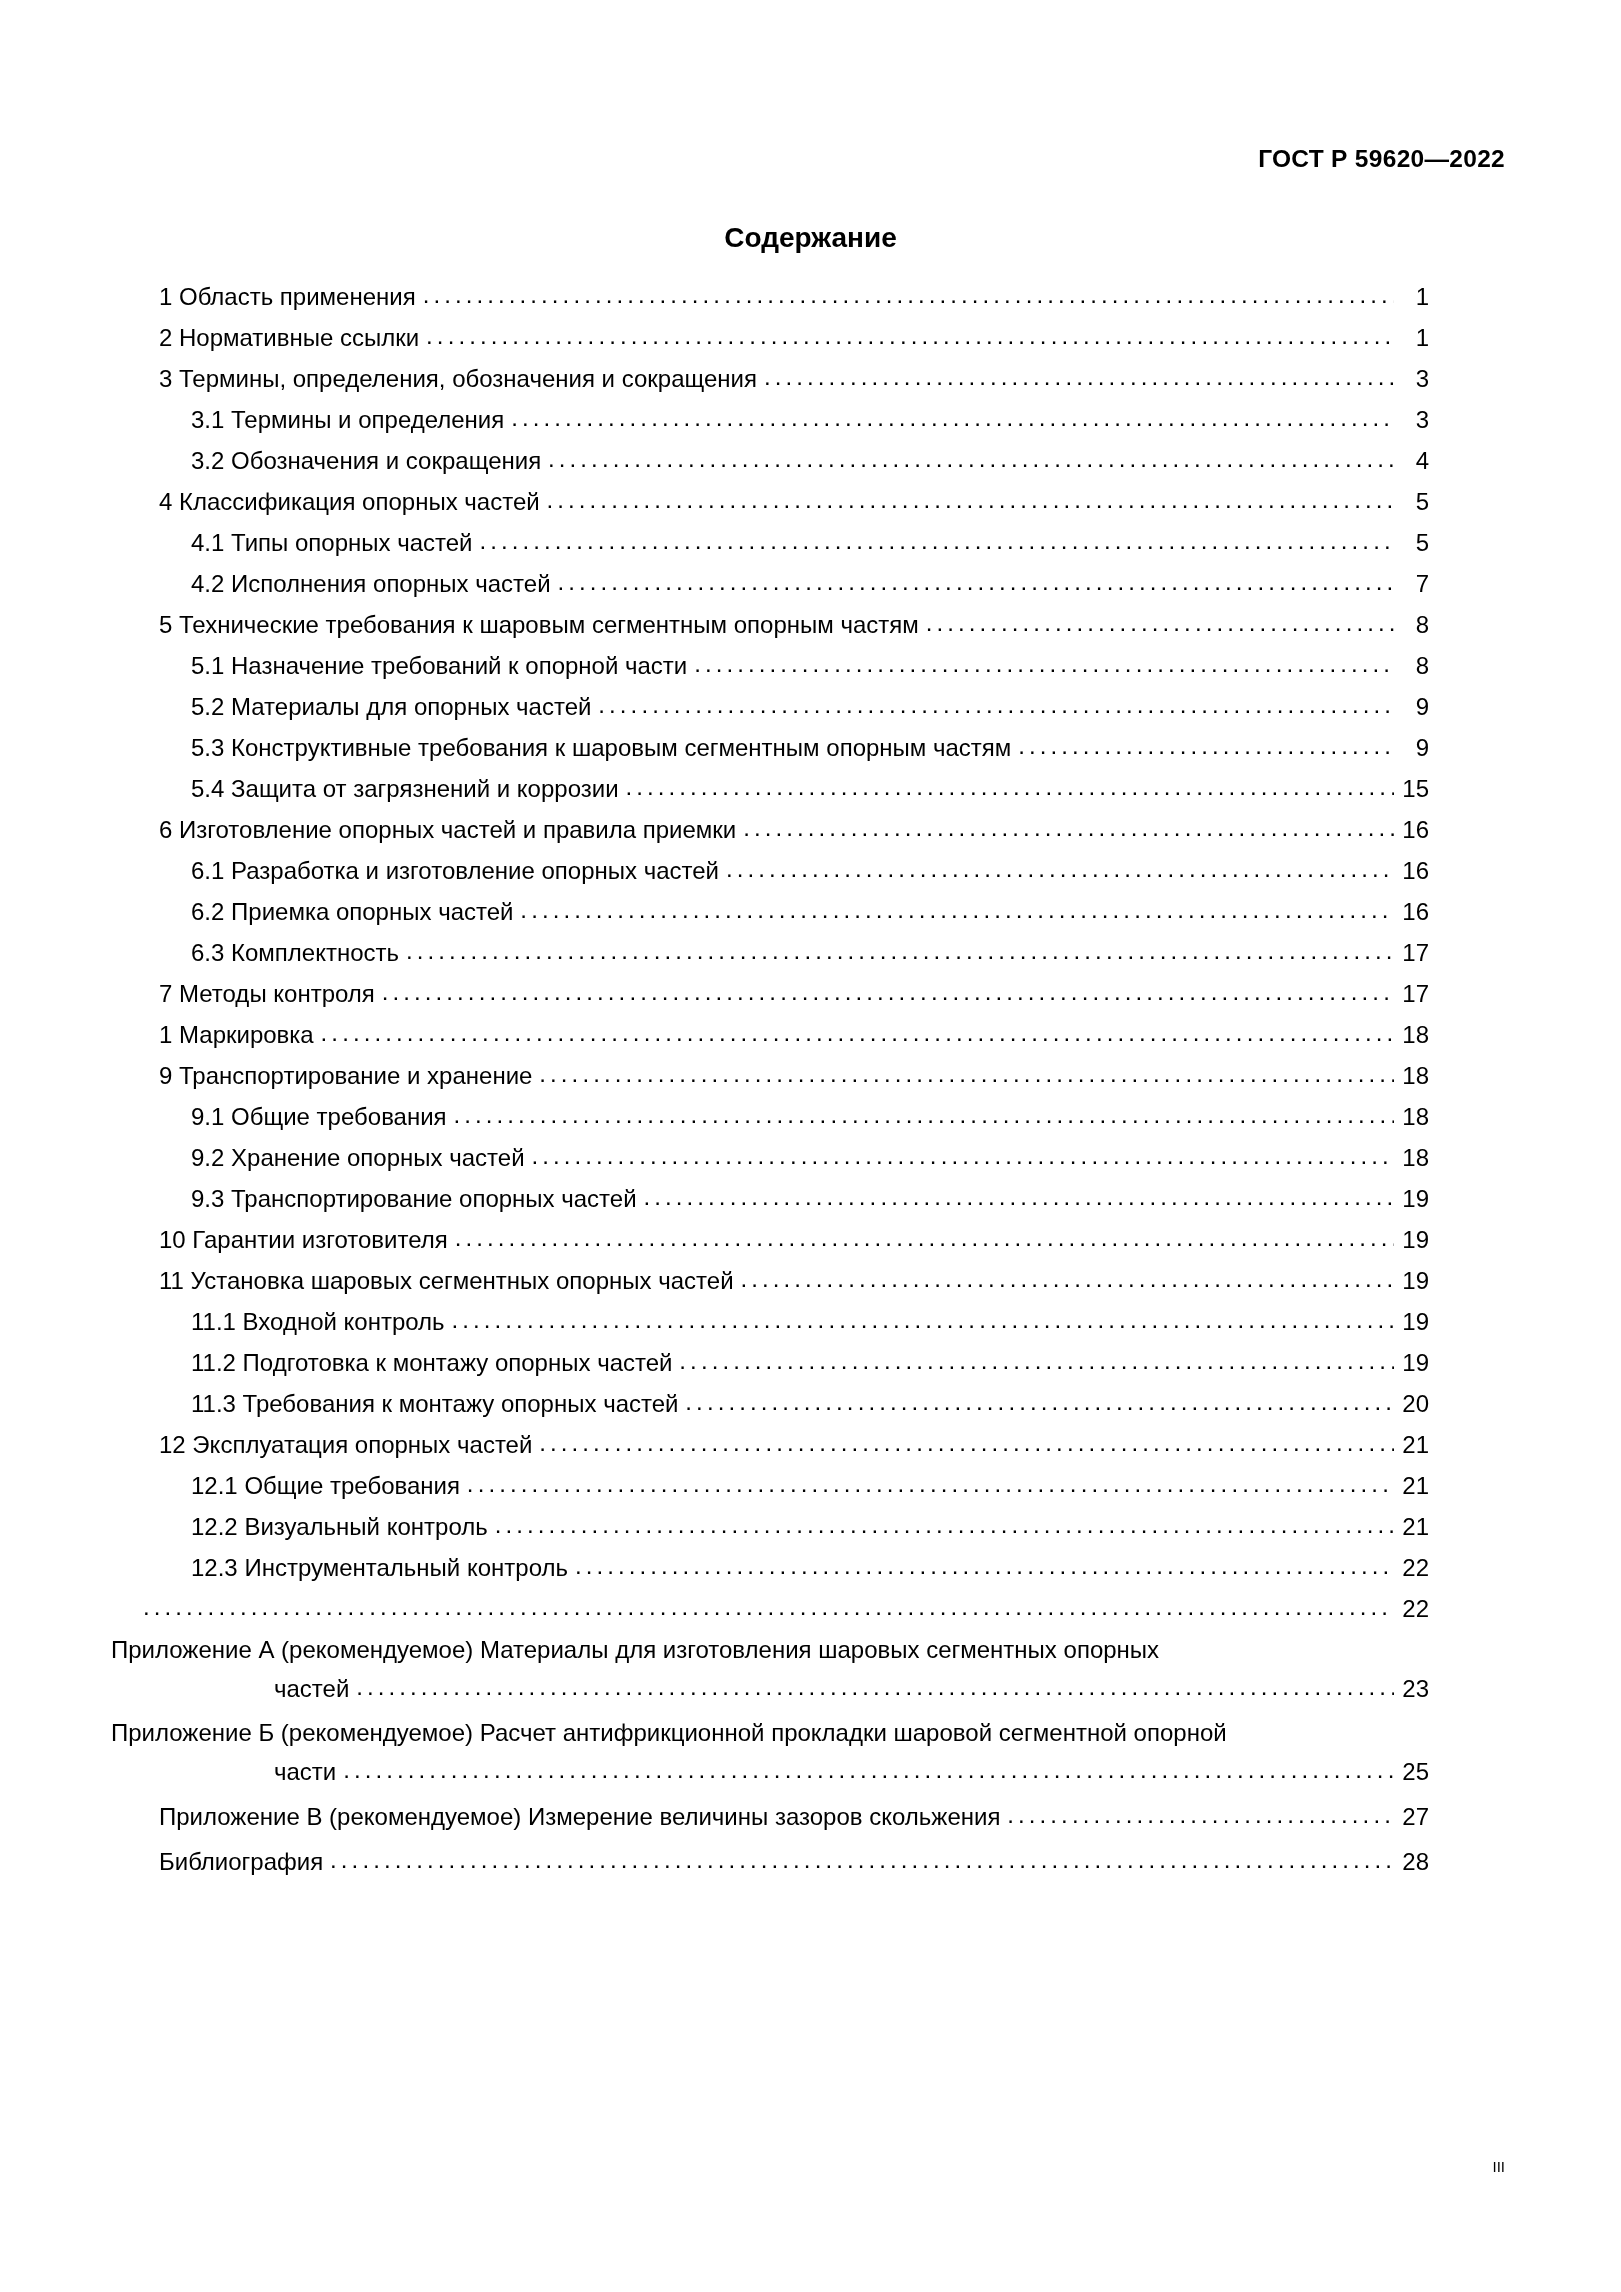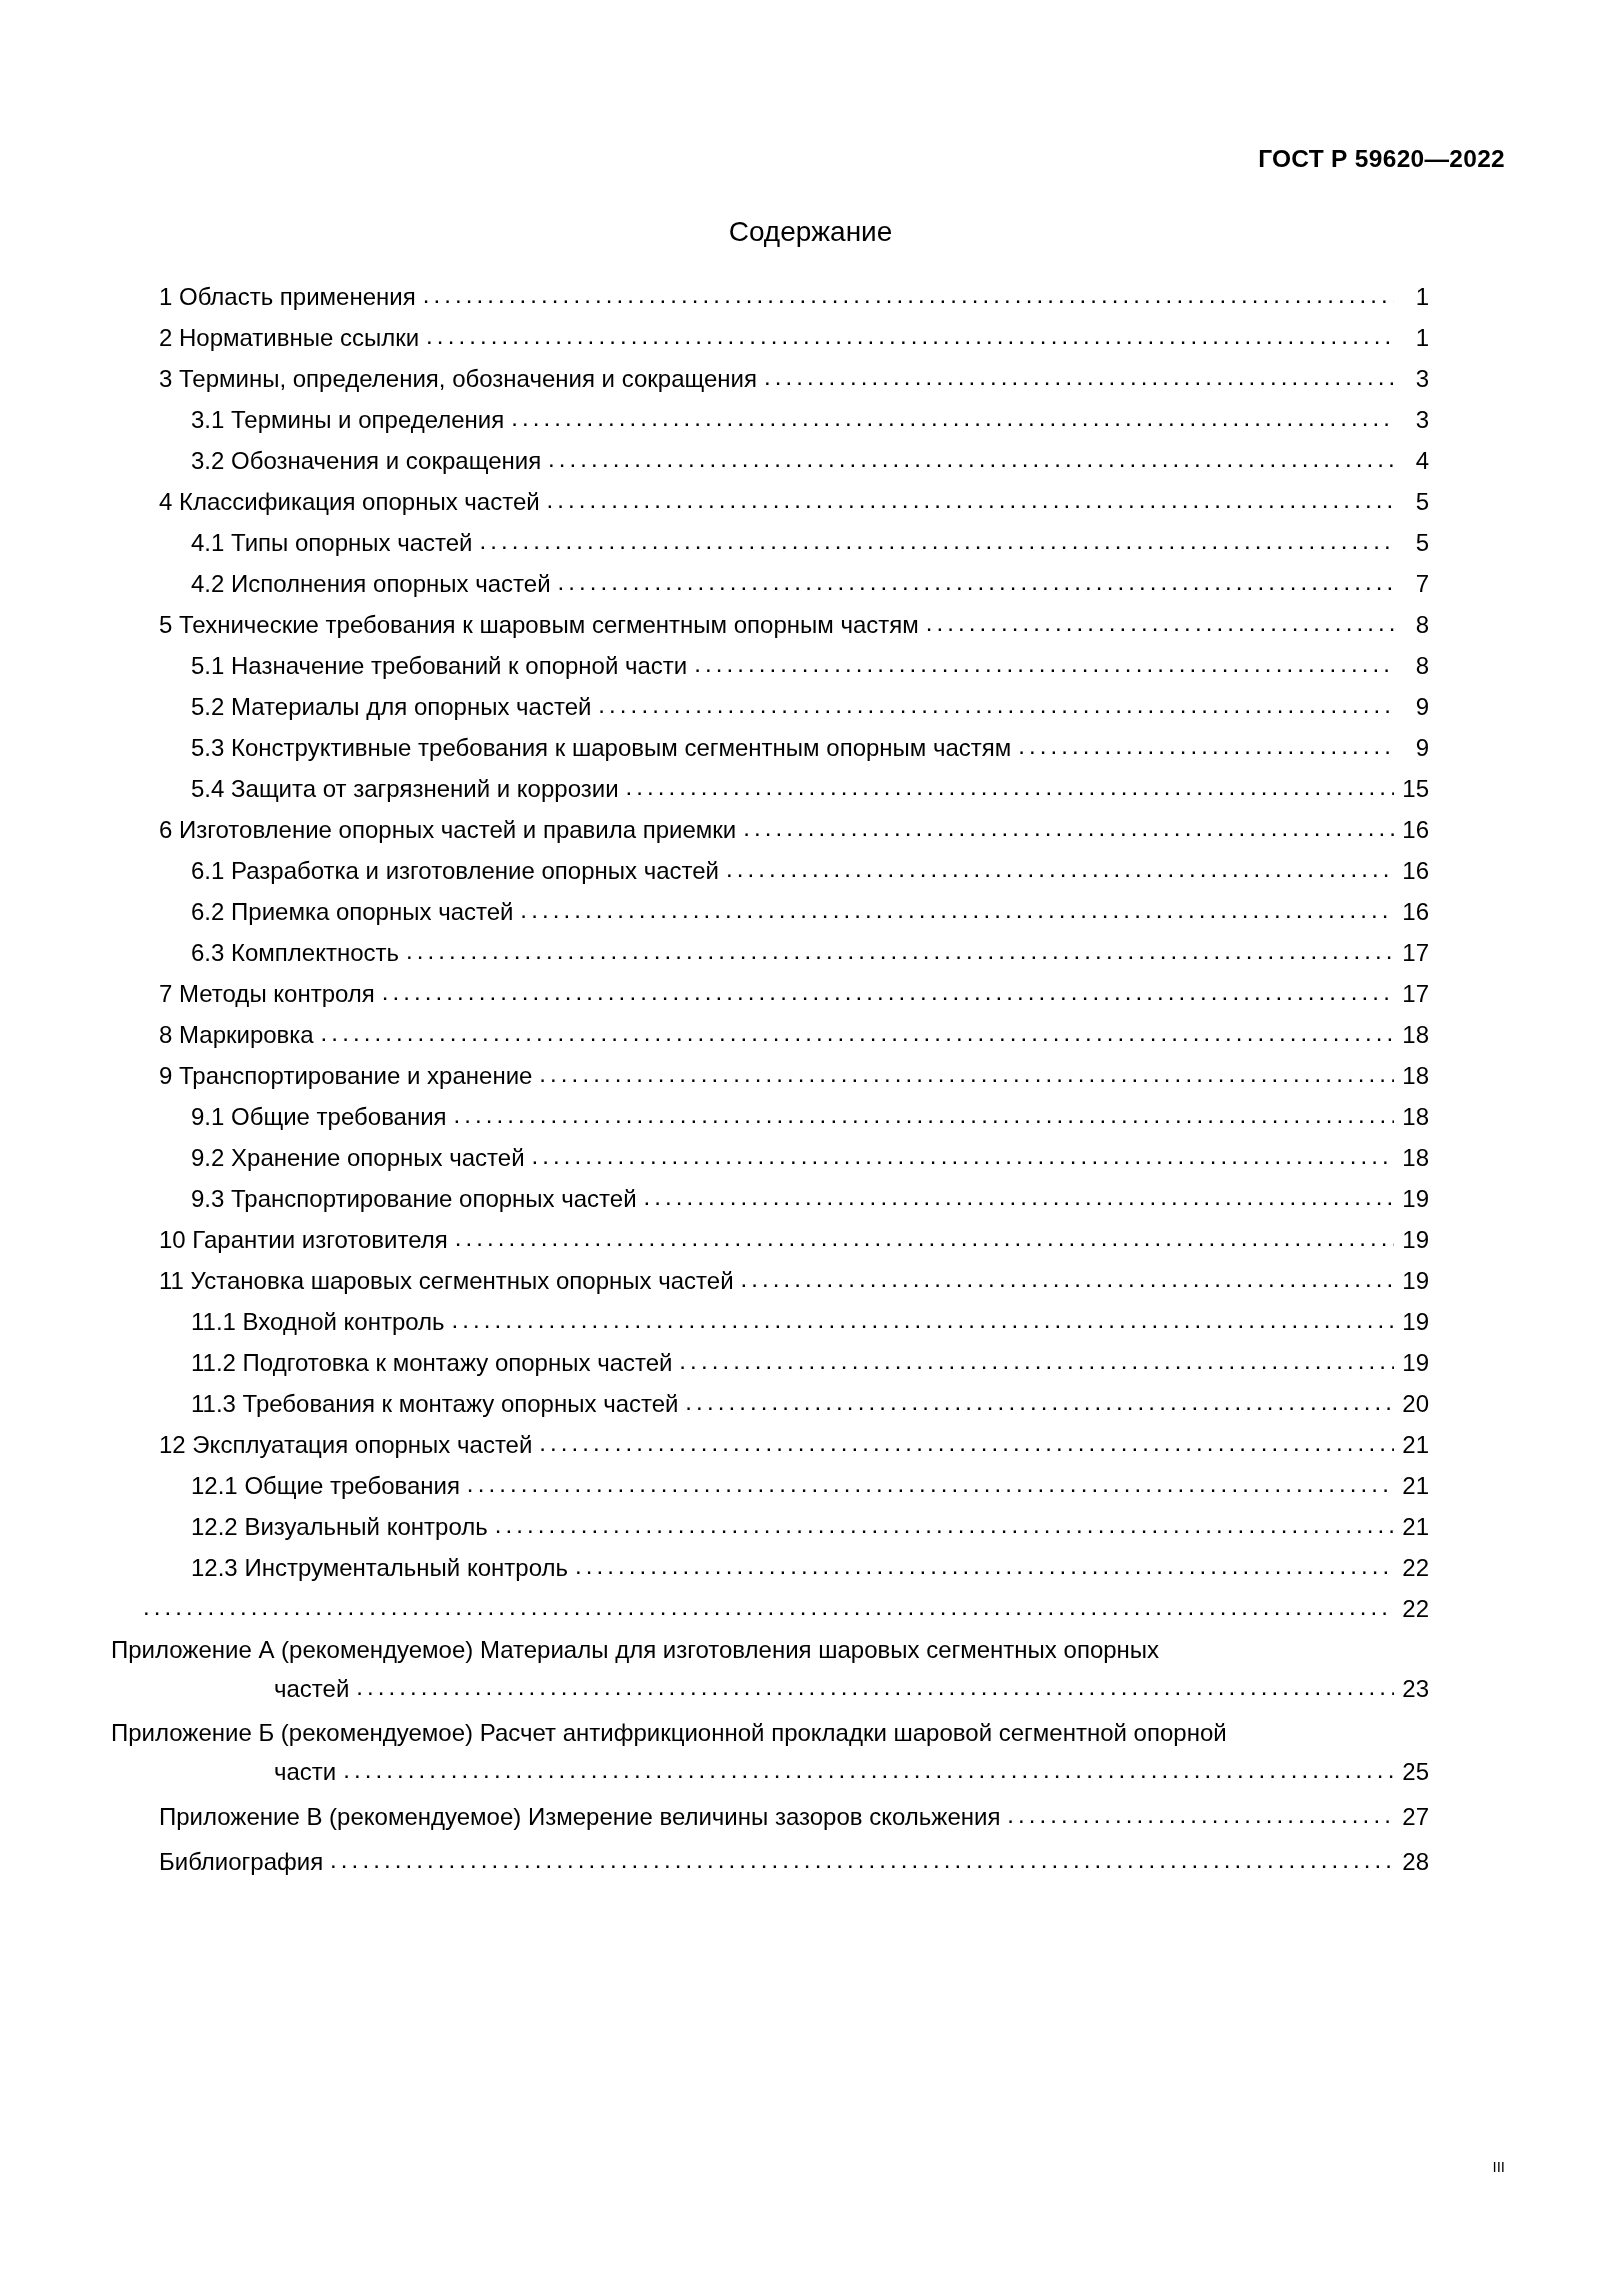--- a/index.html
+++ b/index.html
@@ -25,26 +25,26 @@
     position: absolute;
     top: 145px;
     right: 116px;
     font-size: 24.5px;
     font-weight: bold;
     letter-spacing: 0.3px;
     white-space: nowrap;
   }
   .title {
     position: absolute;
-    top: 216px;
+    top: 222px;
     left: 0;
     width: 1621px;
     text-align: center;
     font-size: 28px;
-    font-weight: normal;
+    font-weight: bold;
   }
   .toc {
     position: absolute;
     top: 282px;
     left: 111px;
     width: 1318px;
   }
   .toc-row {
     display: flex;
     align-items: flex-end;
@@ -199,21 +199,21 @@
         <span class="toc-label">6.3 Комплектность</span>
         <span class="dots">.......................................................................................................................................................................................................</span>
         <span class="page-num">17</span>
       </div>
       <div class="toc-row">
         <span class="toc-label">7 Методы контроля</span>
         <span class="dots">.......................................................................................................................................................................................................</span>
         <span class="page-num">17</span>
       </div>
       <div class="toc-row">
-        <span class="toc-label">8 Маркировка</span>
+        <span class="toc-label">1 Маркировка</span>
         <span class="dots">.......................................................................................................................................................................................................</span>
         <span class="page-num">18</span>
       </div>
       <div class="toc-row">
         <span class="toc-label">9 Транспортирование и хранение</span>
         <span class="dots">.......................................................................................................................................................................................................</span>
         <span class="page-num">18</span>
       </div>
       <div class="toc-row lvl2">
         <span class="toc-label">9.1 Общие требования</span>

